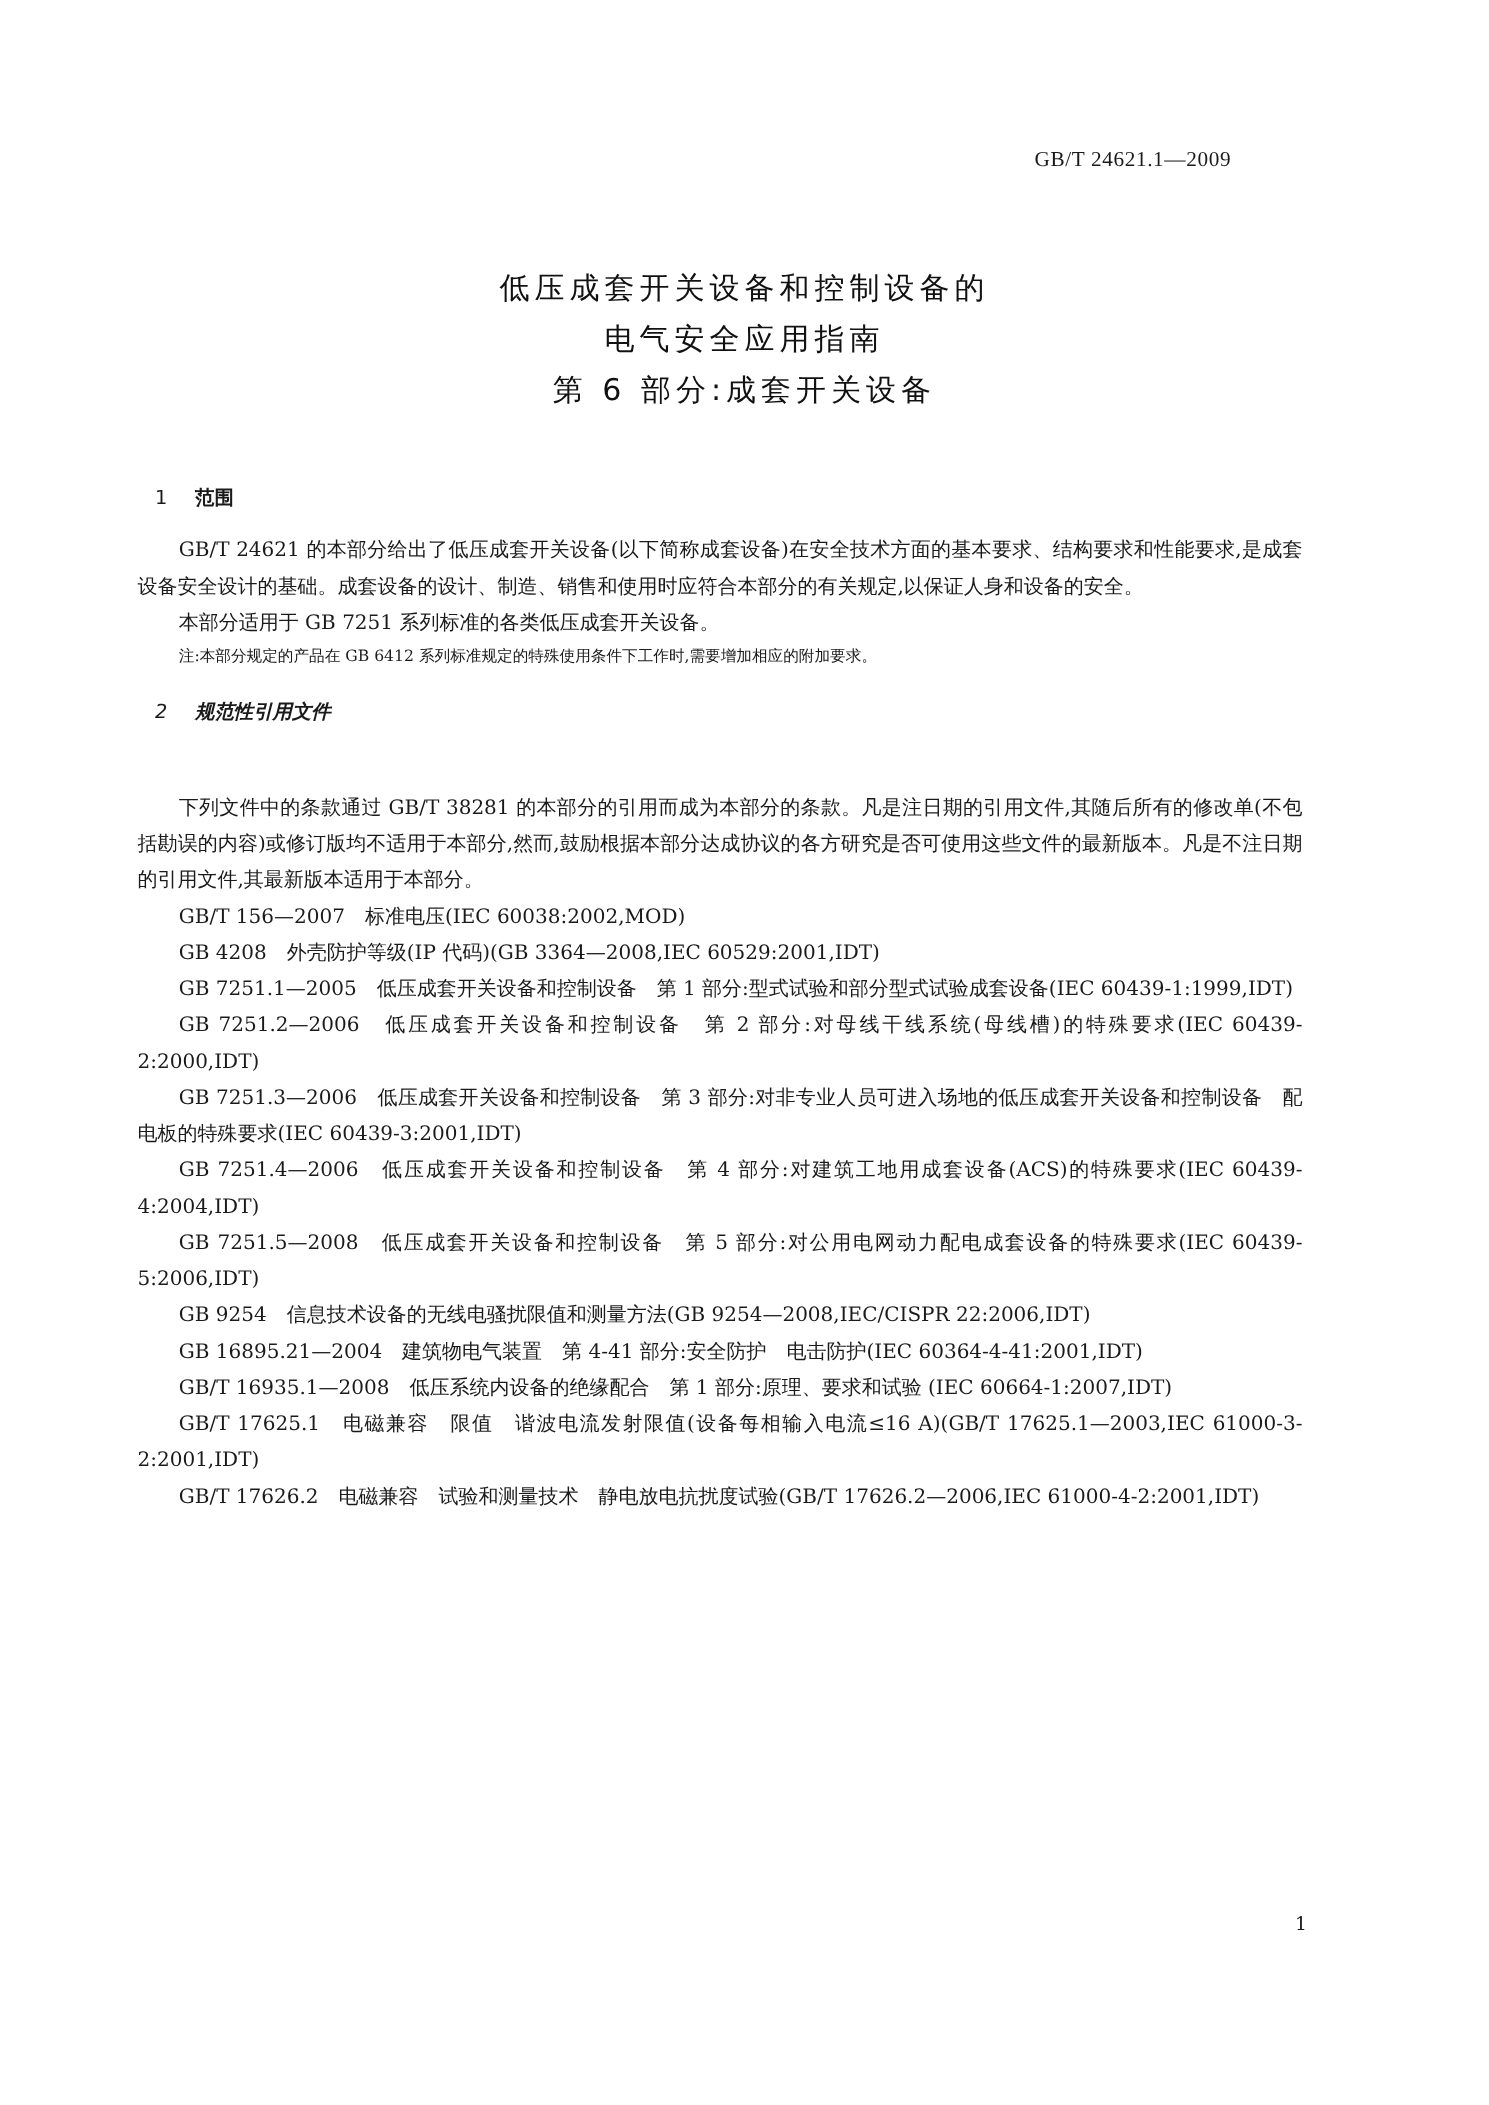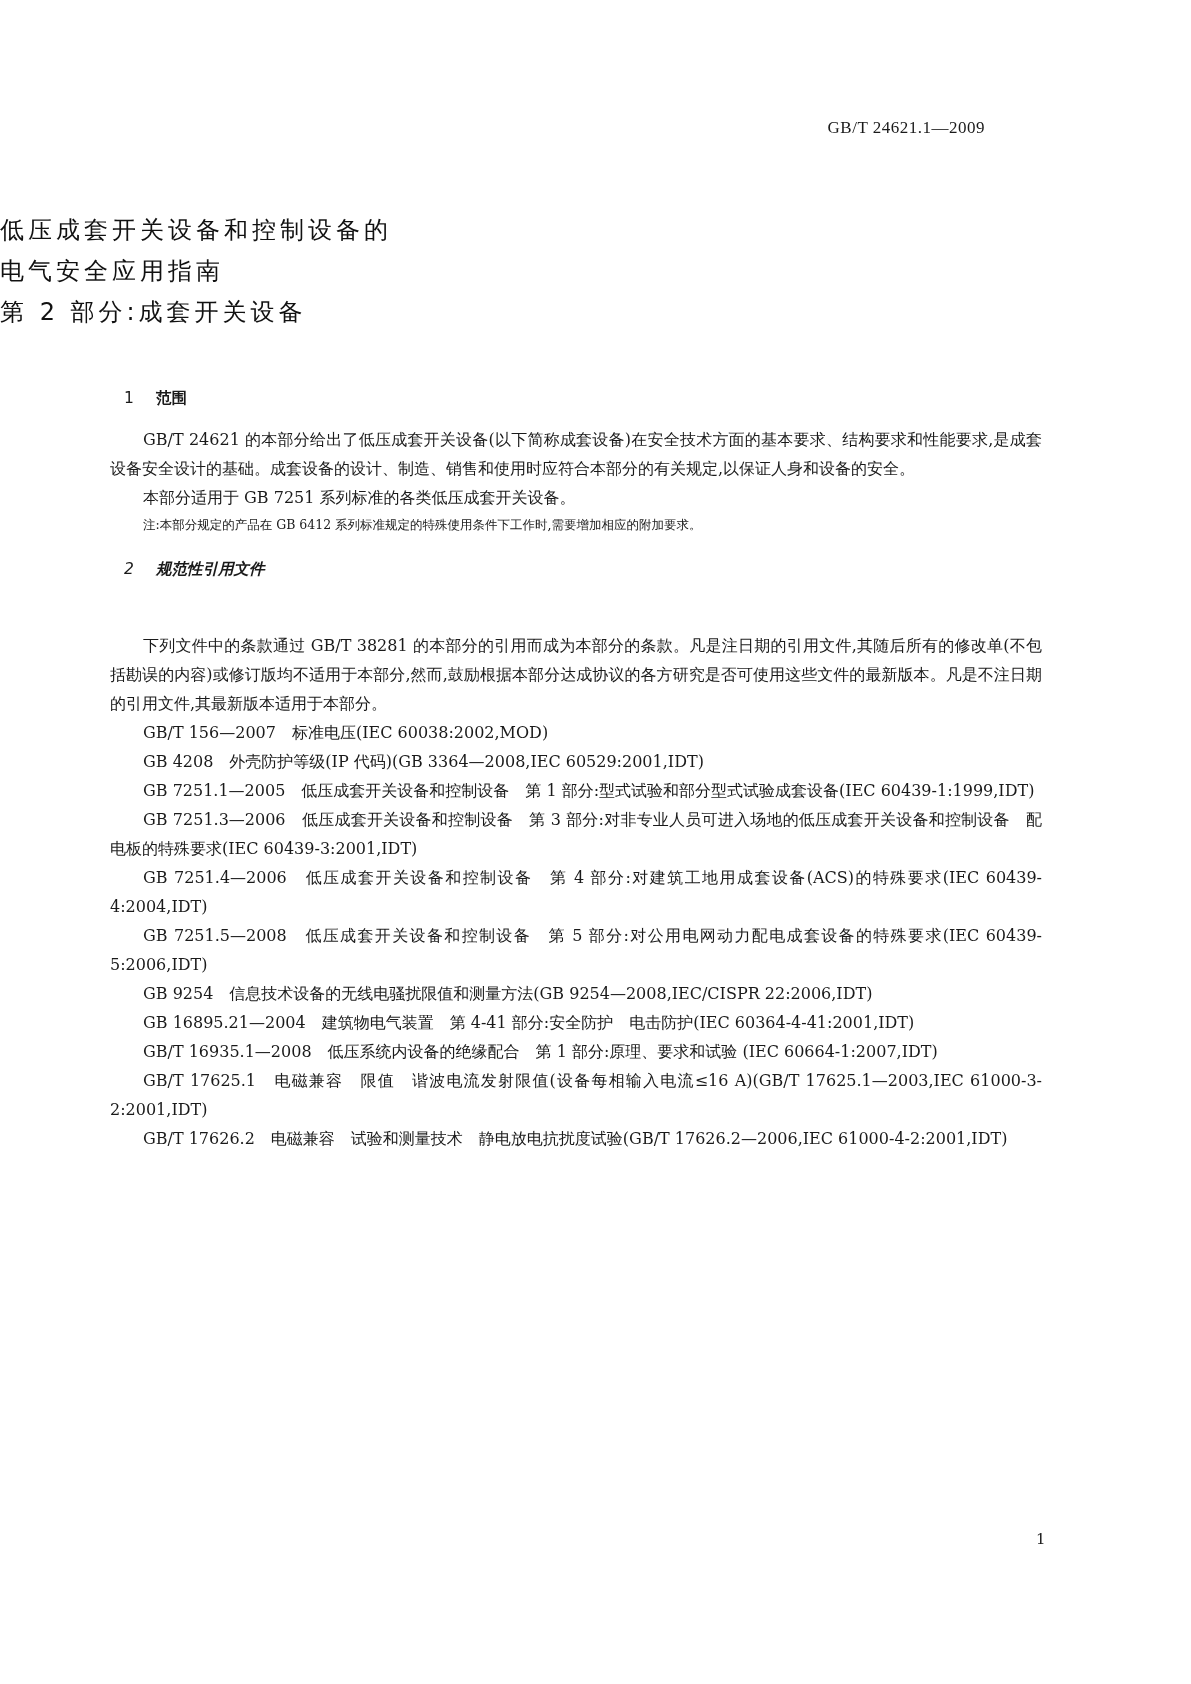--- a/index.html
+++ b/index.html
@@ -8,20 +8,21 @@
     font-family: "DejaVu Serif", "Liberation Serif", serif;
     color: #1a1a1a;
   }
   .std-code {
     position: absolute; right: 206px; top: 118px;
     font-family: "Liberation Serif", serif; font-size: 17px; font-weight: normal;
     letter-spacing: 0.5px;
   }
   .title-block {
     position: absolute; left: 0; right: 0; top: 210px;
+    text-align: center;
     font-family: "DejaVu Sans", sans-serif; font-size: 24px;
     line-height: 41px; letter-spacing: 4px; color: #111;
   }
   .section-heading {
     position: absolute; left: 124px;
     font-family: "DejaVu Sans", sans-serif; font-size: 15.5px; font-weight: bold;
   }
   .section-heading .num { display: inline-block; width: 32px; font-weight: normal; }
   .body-text {
     position: absolute; left: 110px; width: 932px;
@@ -36,21 +37,21 @@
   }
 </style>
 </head>
 <body>
 
 <div class="std-code">GB/T 24621.1—2009</div>
 
 <div class="title-block">
   <div>低压成套开关设备和控制设备的</div>
   <div>电气安全应用指南</div>
-  <div>第 2 部分:成套开关设备</div>
+  <div>第 6 部分:成套开关设备</div>
 </div>
 
 <div class="section-heading" style="top:388px;">
   <span class="num">1</span><span>范围</span>
 </div>
 
 <div class="body-text" style="top:425px;">
   <p class="para">GB/T 24621 的本部分给出了低压成套开关设备(以下简称成套设备)在安全技术方面的基本要求、结构要求和性能要求,是成套设备安全设计的基础。成套设备的设计、制造、销售和使用时应符合本部分的有关规定,以保证人身和设备的安全。</p>
   <p class="para">本部分适用于 GB 7251 系列标准的各类低压成套开关设备。</p>
   <p class="note">注:本部分规定的产品在 GB 6412 系列标准规定的特殊使用条件下工作时,需要增加相应的附加要求。</p>
@@ -58,20 +59,21 @@
 
 <div class="section-heading" style="top:559px;font-style:italic;">
   <span class="num">2</span><span>规范性引用文件</span>
 </div>
 
 <div class="body-text" style="top:631px;">
   <p class="para">下列文件中的条款通过 GB/T 38281 的本部分的引用而成为本部分的条款。凡是注日期的引用文件,其随后所有的修改单(不包括勘误的内容)或修订版均不适用于本部分,然而,鼓励根据本部分达成协议的各方研究是否可使用这些文件的最新版本。凡是不注日期的引用文件,其最新版本适用于本部分。</p>
   <p class="ref">GB/T 156—2007　标准电压(IEC 60038:2002,MOD)</p>
   <p class="ref">GB 4208　外壳防护等级(IP 代码)(GB 3364—2008,IEC 60529:2001,IDT)</p>
   <p class="ref">GB 7251.1—2005　低压成套开关设备和控制设备　第 1 部分:型式试验和部分型式试验成套设备(IEC 60439-1:1999,IDT)</p>
+  <p class="ref">GB 7251.2—2006　低压成套开关设备和控制设备　第 2 部分:对母线干线系统(母线槽)的特殊要求(IEC 60439-2:2000,IDT)</p>
   <p class="ref">GB 7251.3—2006　低压成套开关设备和控制设备　第 3 部分:对非专业人员可进入场地的低压成套开关设备和控制设备　配电板的特殊要求(IEC 60439-3:2001,IDT)</p>
   <p class="ref">GB 7251.4—2006　低压成套开关设备和控制设备　第 4 部分:对建筑工地用成套设备(ACS)的特殊要求(IEC 60439-4:2004,IDT)</p>
   <p class="ref">GB 7251.5—2008　低压成套开关设备和控制设备　第 5 部分:对公用电网动力配电成套设备的特殊要求(IEC 60439-5:2006,IDT)</p>
   <p class="ref">GB 9254　信息技术设备的无线电骚扰限值和测量方法(GB 9254—2008,IEC/CISPR 22:2006,IDT)</p>
   <p class="ref">GB 16895.21—2004　建筑物电气装置　第 4-41 部分:安全防护　电击防护(IEC 60364-4-41:2001,IDT)</p>
   <p class="ref">GB/T 16935.1—2008　低压系统内设备的绝缘配合　第 1 部分:原理、要求和试验 (IEC 60664-1:2007,IDT)</p>
   <p class="ref">GB/T 17625.1　电磁兼容　限值　谐波电流发射限值(设备每相输入电流≤16 A)(GB/T 17625.1—2003,IEC 61000-3-2:2001,IDT)</p>
   <p class="ref">GB/T 17626.2　电磁兼容　试验和测量技术　静电放电抗扰度试验(GB/T 17626.2—2006,IEC 61000-4-2:2001,IDT)</p>
 </div>
 

